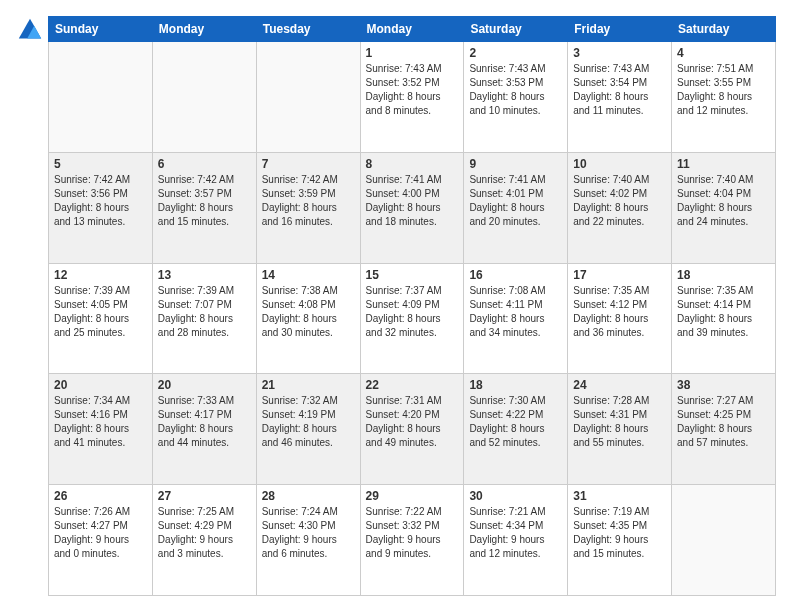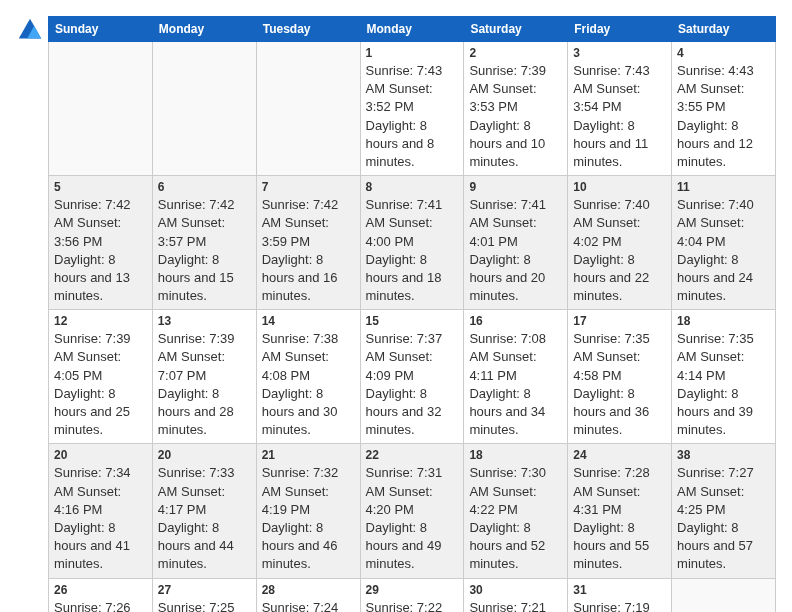--- a/index.html
+++ b/index.html
@@ -83,21 +83,21 @@
     }
     .calendar td.empty {
       background: #f9f9f9;
     }
     .day-number {
       font-size: 12px;
       font-weight: bold;
       margin-bottom: 2px;
     }
     .day-info {
-      font-size: 13px;
+      font-size: 10px;
       line-height: 1.4;
       color: #333;
     }
     .row-shaded td {
       background: #f0f0f0;
     }
     .row-white td {
       background: #ffffff;
     }
   </style>
@@ -141,35 +141,35 @@
           <td class="empty"></td>
           <td>
             <div class="day-number">1</div>
             <div class="day-info">Sunrise: 7:43 AM
 Sunset: 3:52 PM
 Daylight: 8 hours
 and 8 minutes.</div>
           </td>
           <td>
             <div class="day-number">2</div>
-            <div class="day-info">Sunrise: 7:39 AM
+            <div class="day-info">Sunrise: 7:43 AM
 Sunset: 3:53 PM
 Daylight: 8 hours
 and 10 minutes.</div>
           </td>
           <td>
             <div class="day-number">3</div>
             <div class="day-info">Sunrise: 7:43 AM
 Sunset: 3:54 PM
 Daylight: 8 hours
 and 11 minutes.</div>
           </td>
           <td>
             <div class="day-number">4</div>
-            <div class="day-info">Sunrise: 4:43 AM
+            <div class="day-info">Sunrise: 7:51 AM
 Sunset: 3:55 PM
 Daylight: 8 hours
 and 12 minutes.</div>
           </td>
         </tr>
         <tr class="row-shaded">
           <td>
             <div class="day-number">5</div>
             <div class="day-info">Sunrise: 7:42 AM
 Sunset: 3:56 PM
@@ -251,21 +251,21 @@
           <td>
             <div class="day-number">16</div>
             <div class="day-info">Sunrise: 7:08 AM
 Sunset: 4:11 PM
 Daylight: 8 hours
 and 34 minutes.</div>
           </td>
           <td>
             <div class="day-number">17</div>
             <div class="day-info">Sunrise: 7:35 AM
-Sunset: 4:58 PM
+Sunset: 4:12 PM
 Daylight: 8 hours
 and 36 minutes.</div>
           </td>
           <td>
             <div class="day-number">18</div>
             <div class="day-info">Sunrise: 7:35 AM
 Sunset: 4:14 PM
 Daylight: 8 hours
 and 39 minutes.</div>
           </td>

